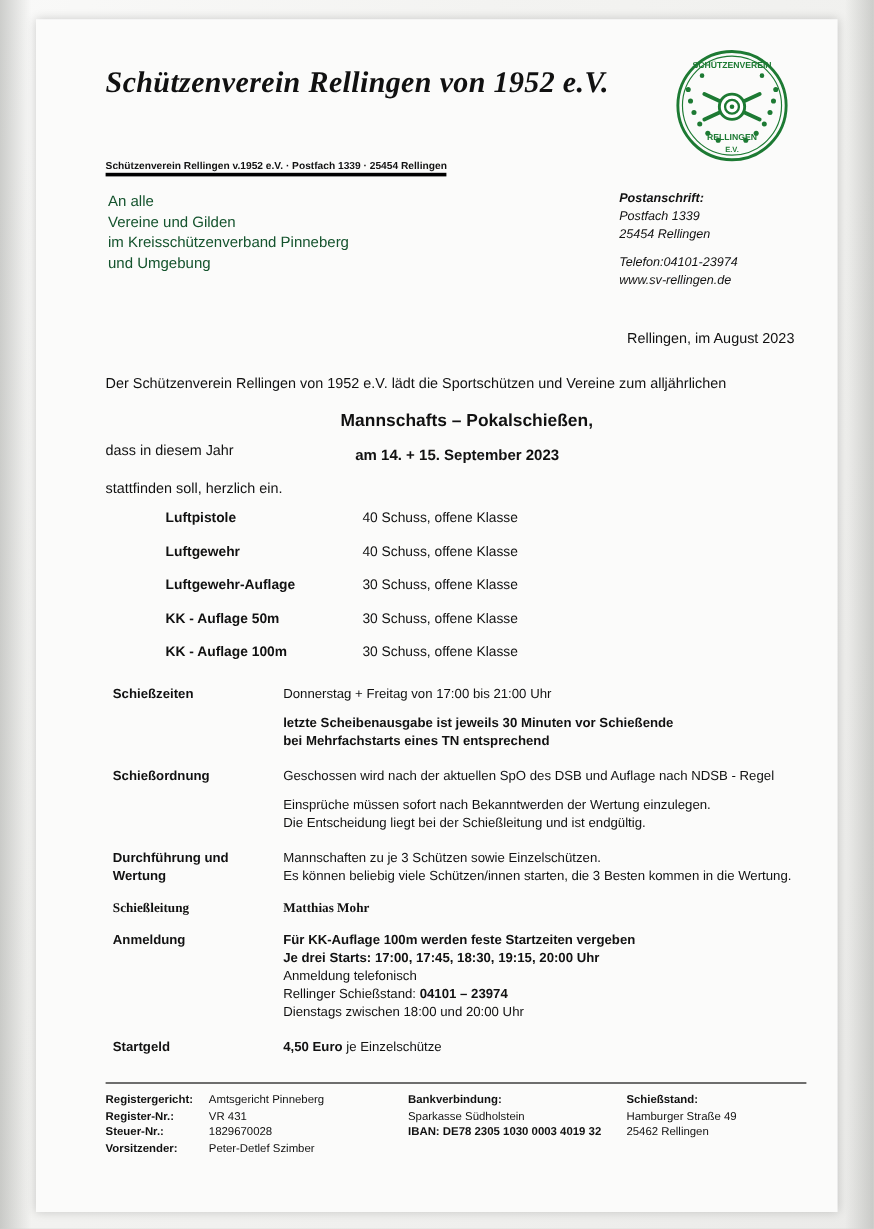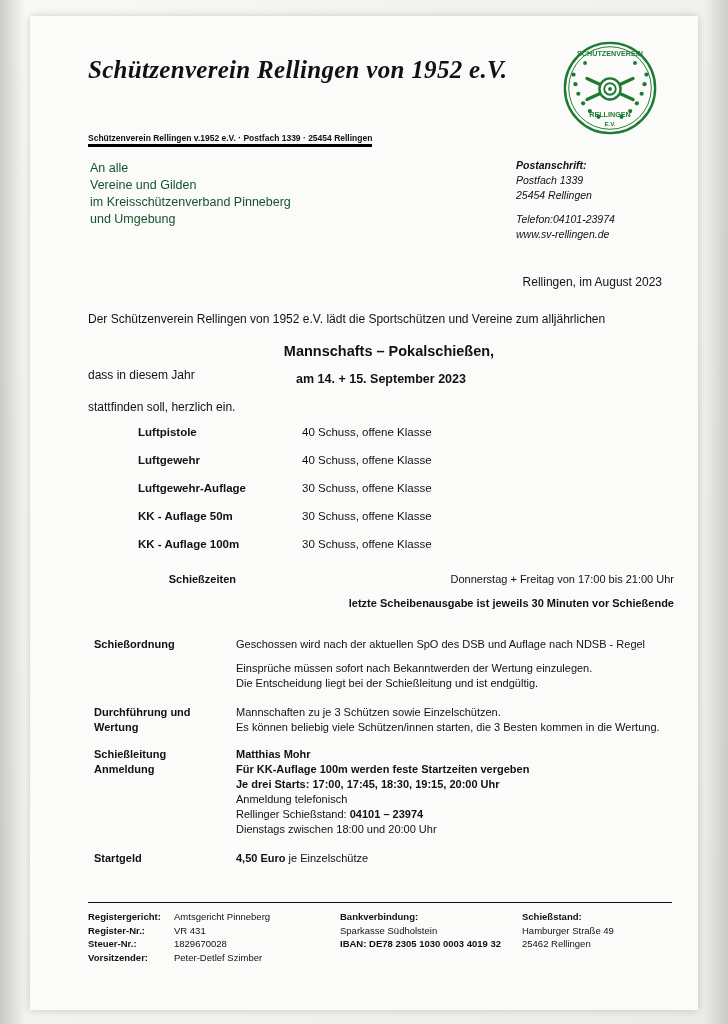--- a/index.html
+++ b/index.html
@@ -330,26 +330,27 @@
         <div class="d-desc">30 Schuss, offene Klasse</div>
       </div>
       <div class="row">
         <div class="d-name">KK - Auflage 100m</div>
         <div class="d-desc">30 Schuss, offene Klasse</div>
       </div>
     </div>
 
     <div class="sections">
 
-      <div class="sec" style="margin-bottom:26px;text-align:right;">
+      <div class="sec" style="margin-bottom:14px;">
         <div class="s-label">Schießzeiten</div>
         <div class="s-body">
           <div>Donnerstag + Freitag von 17:00 bis 21:00 Uhr</div>
           <div class="sp"></div>
           <div class="b">letzte Scheibenausgabe ist jeweils 30 Minuten vor Schießende</div>
+          <div class="b">bei Mehrfachstarts eines TN entsprechend</div>
         </div>
       </div>
 
       <div class="sec" style="margin-bottom:14px;">
         <div class="s-label">Schießordnung</div>
         <div class="s-body">
           <div>Geschossen wird nach der aktuellen SpO des DSB und Auflage nach NDSB - Regel</div>
           <div class="sp"></div>
           <div>Einsprüche müssen sofort nach Bekanntwerden der Wertung einzulegen.</div>
           <div>Die Entscheidung liegt bei der Schießleitung und ist endgültig.</div>
@@ -360,21 +361,21 @@
         <div class="s-label">
           <div>Durchführung und</div>
           <div>Wertung</div>
         </div>
         <div class="s-body">
           <div>Mannschaften zu je 3 Schützen sowie Einzelschützen.</div>
           <div>Es können beliebig viele Schützen/innen starten, die 3 Besten kommen in die Wertung.</div>
         </div>
       </div>
 
-      <div class="sec" style="margin-bottom:0;">
+      <div class="sec" style="margin-bottom:12px;font-family:Liberation Serif, serif;">
         <div class="s-label">Schießleitung</div>
         <div class="s-body">
           <div class="b">Matthias Mohr</div>
         </div>
       </div>
 
       <div class="sec" style="margin-bottom:14px;">
         <div class="s-label">Anmeldung</div>
         <div class="s-body">
           <div class="b">Für KK-Auflage 100m werden feste Startzeiten vergeben</div>

